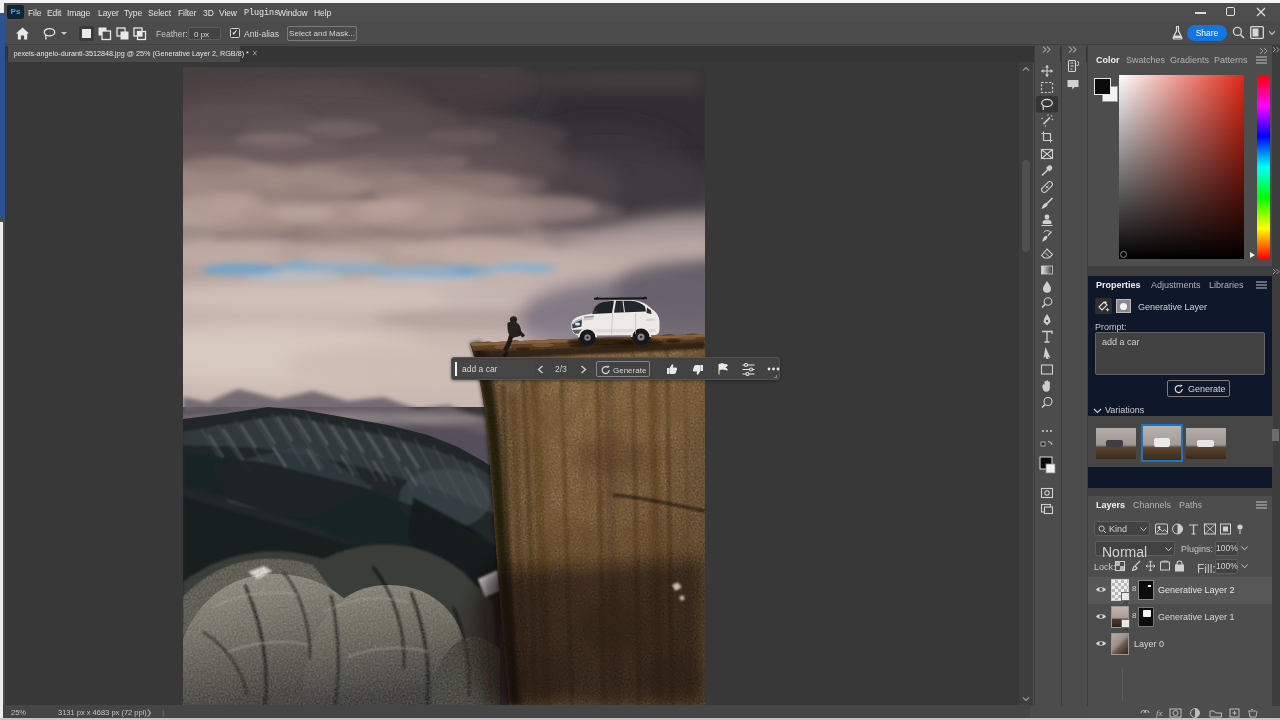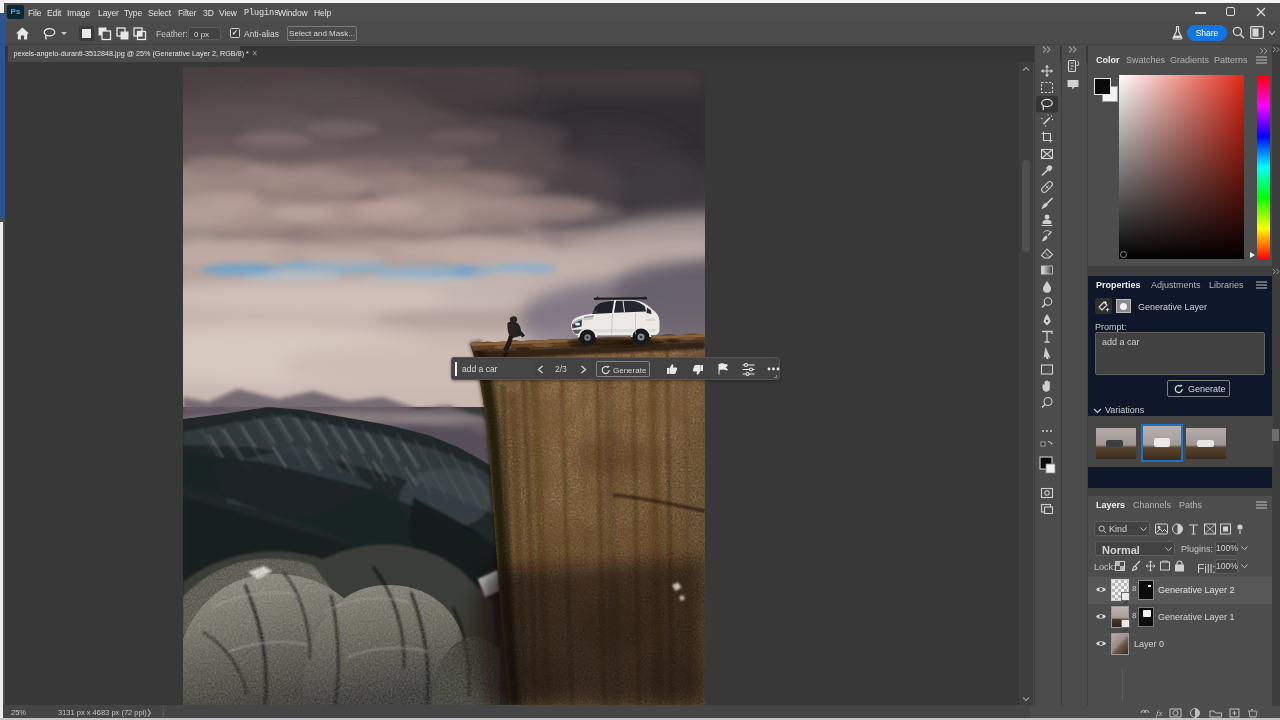--- a/index.html
+++ b/index.html
@@ -756,21 +756,21 @@
       <rect x="49.5" y="1" width="11" height="10"></rect>
         <path d="M49.5 1 L60.5 11 M60.5 1 L49.5 11" stroke-width="0.8"></path>
       <rect x="65.5" y="1" width="10" height="10"></rect>
         <rect x="68" y="3.5" width="5" height="5" fill="#d0d0d0" stroke="none"></rect>
       <circle cx="85" cy="4" r="2.6" fill="#d0d0d0" stroke="none"></circle>
         <path d="M85 7 v4" stroke-width="1.1"></path>
     </g>
   </svg>
 
   <div class="abs" style="left:7px;top:45px;width:80px;height:15px;background:#424242;border:1px solid #5d5d5d;border-radius:2px;">
-    <span class="abs" style="left:6px;top:2px;font-size:11px;color:#d2d2d2;font-weight:bold;">Normal</span>
+    <span class="abs" style="left:6px;top:2px;font-size:14px;color:#d2d2d2;">Normal</span>
     <svg class="abs" style="left:69px;top:5px;" width="7" height="5" viewBox="0 0 7 5">
         <path d="M0.5 0.5 L3.5 3.8 L6.5 0.5" stroke="#c2c2c2" fill="none" stroke-width="1"></path>
       </svg>
   </div>
   <span class="abs" style="left:93px;top:48px;font-size:9px;color:#c6c6c6;">Plugins:</span>
   <div class="abs" style="left:127px;top:45px;width:23px;height:15px;background:#424242;border:1px solid #5d5d5d;border-radius:2px;font-size:8.5px;color:#d2d2d2;text-align:center;line-height:13px;">100%</div>
   <svg class="abs" style="left:153px;top:50px;" width="7" height="5" viewBox="0 0 7 5">
       <path d="M0.5 0.5 L3.5 3.8 L6.5 0.5" stroke="#c2c2c2" fill="none" stroke-width="1"></path>
     </svg>
 

